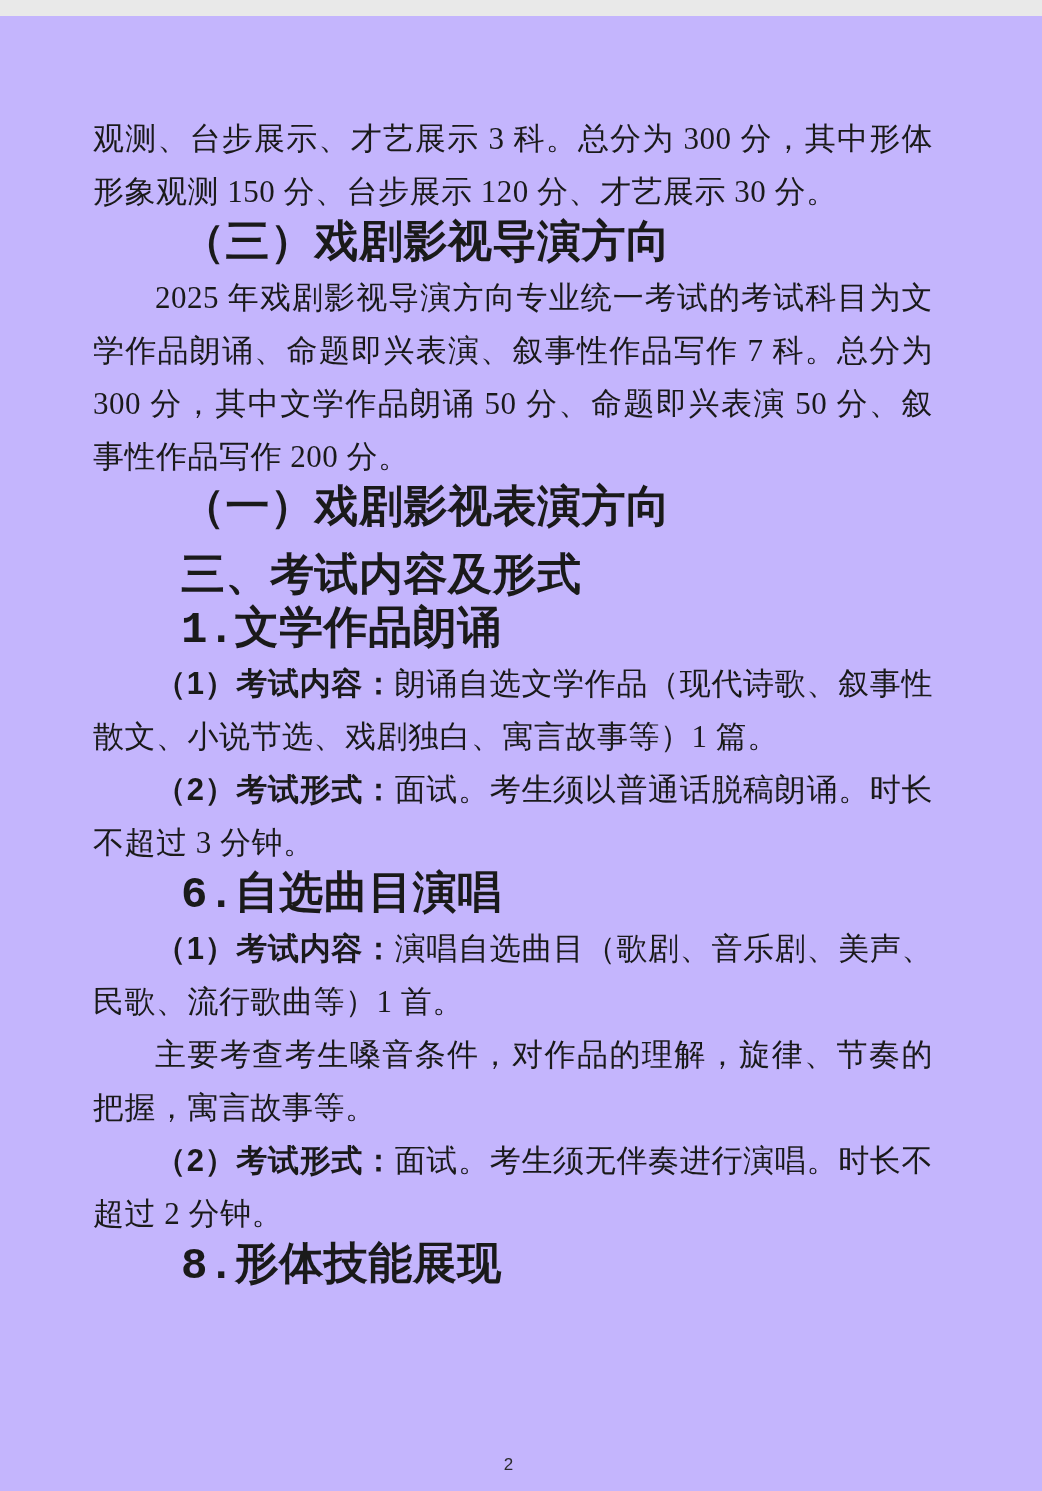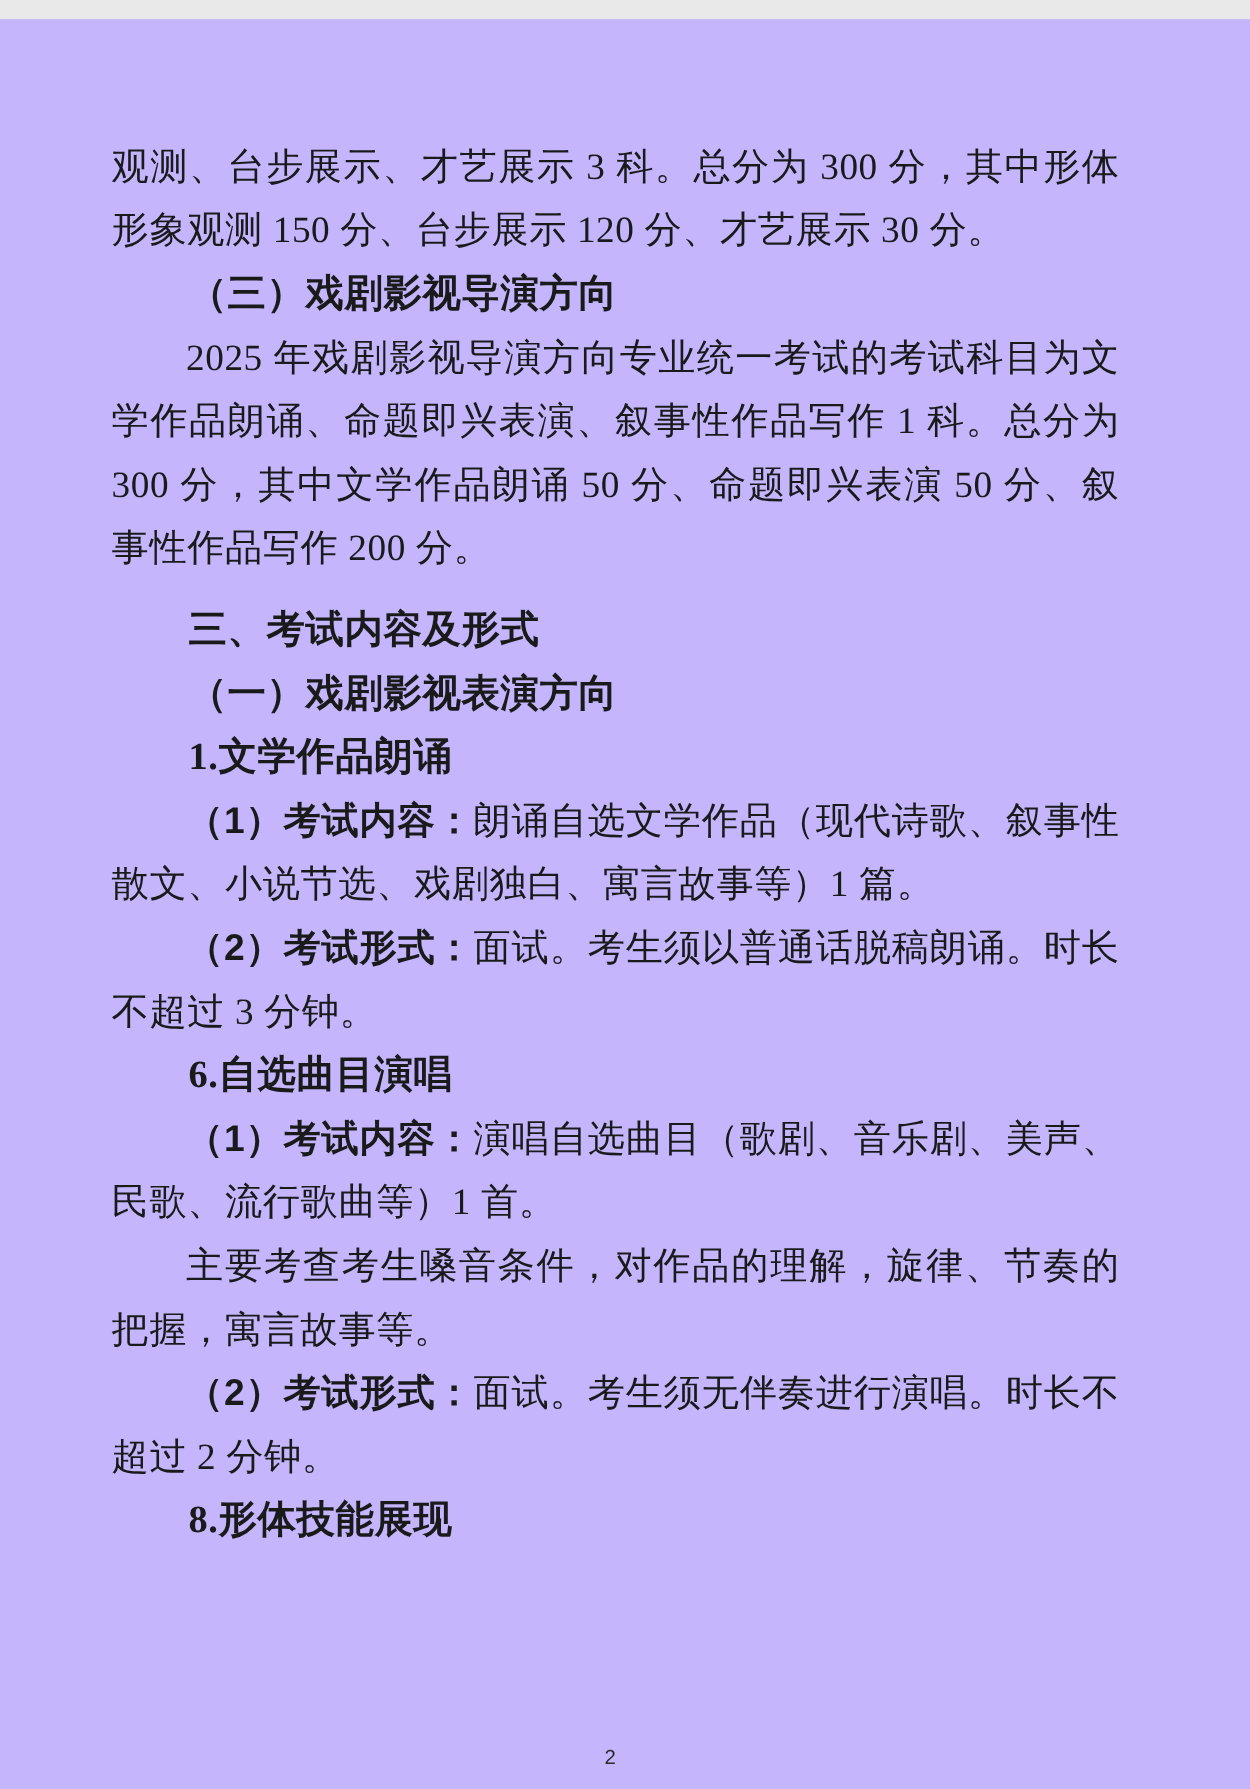--- a/index.html
+++ b/index.html
@@ -28,23 +28,23 @@
     letter-spacing: 0.5px;
   }
   .content p {
     margin: 0;
     text-indent: 2em;
   }
   .content p.noindent {
     text-indent: 0;
   }
   .heading {
-    font-family: Liberation Serif, serif;
+    font-family: Liberation Mono, monospace;
     font-weight: bold;
-    font-size: 32px;
+    font-size: 44px;
   }
   .heading.section {
     margin-top: 15px !important;
   }
   .lead {
     font-family: "Liberation Sans", "DejaVu Sans", sans-serif;
     font-weight: bold;
   }
   .footer {
     position: absolute;
@@ -61,25 +61,25 @@
 <body>
 
 <div class="page">
 
   <div class="content">
 
     <p class="noindent">观测、台步展示、才艺展示 3 科。总分为 300 分，其中形体形象观测 150 分、台步展示 120 分、才艺展示 30 分。</p>
 
     <p class="heading">（三）戏剧影视导演方向</p>
 
-    <p>2025 年戏剧影视导演方向专业统一考试的考试科目为文学作品朗诵、命题即兴表演、叙事性作品写作 1 科。总分为 300 分，其中文学作品朗诵 50 分、命题即兴表演 50 分、叙事性作品写作 200 分。</p>
+    <p>2025 年戏剧影视导演方向专业统一考试的考试科目为文学作品朗诵、命题即兴表演、叙事性作品写作 7 科。总分为 300 分，其中文学作品朗诵 50 分、命题即兴表演 50 分、叙事性作品写作 200 分。</p>
+
+    <p class="heading">（一）戏剧影视表演方向</p>
 
     <p class="heading section">三、考试内容及形式</p>
-
-    <p class="heading">（一）戏剧影视表演方向</p>
 
     <p class="heading">1.文学作品朗诵</p>
 
     <p><b class="lead">（1）考试内容：</b><span>朗诵自选文学作品（现代诗歌、叙事性散文、小说节选、戏剧独白、寓言故事等）1 篇。</span></p>
 
 
     <p><b class="lead">（2）考试形式：</b><span>面试。考生须以普通话脱稿朗诵。时长不超过 3 分钟。</span></p>
 
     <p class="heading">6.自选曲目演唱</p>
 

